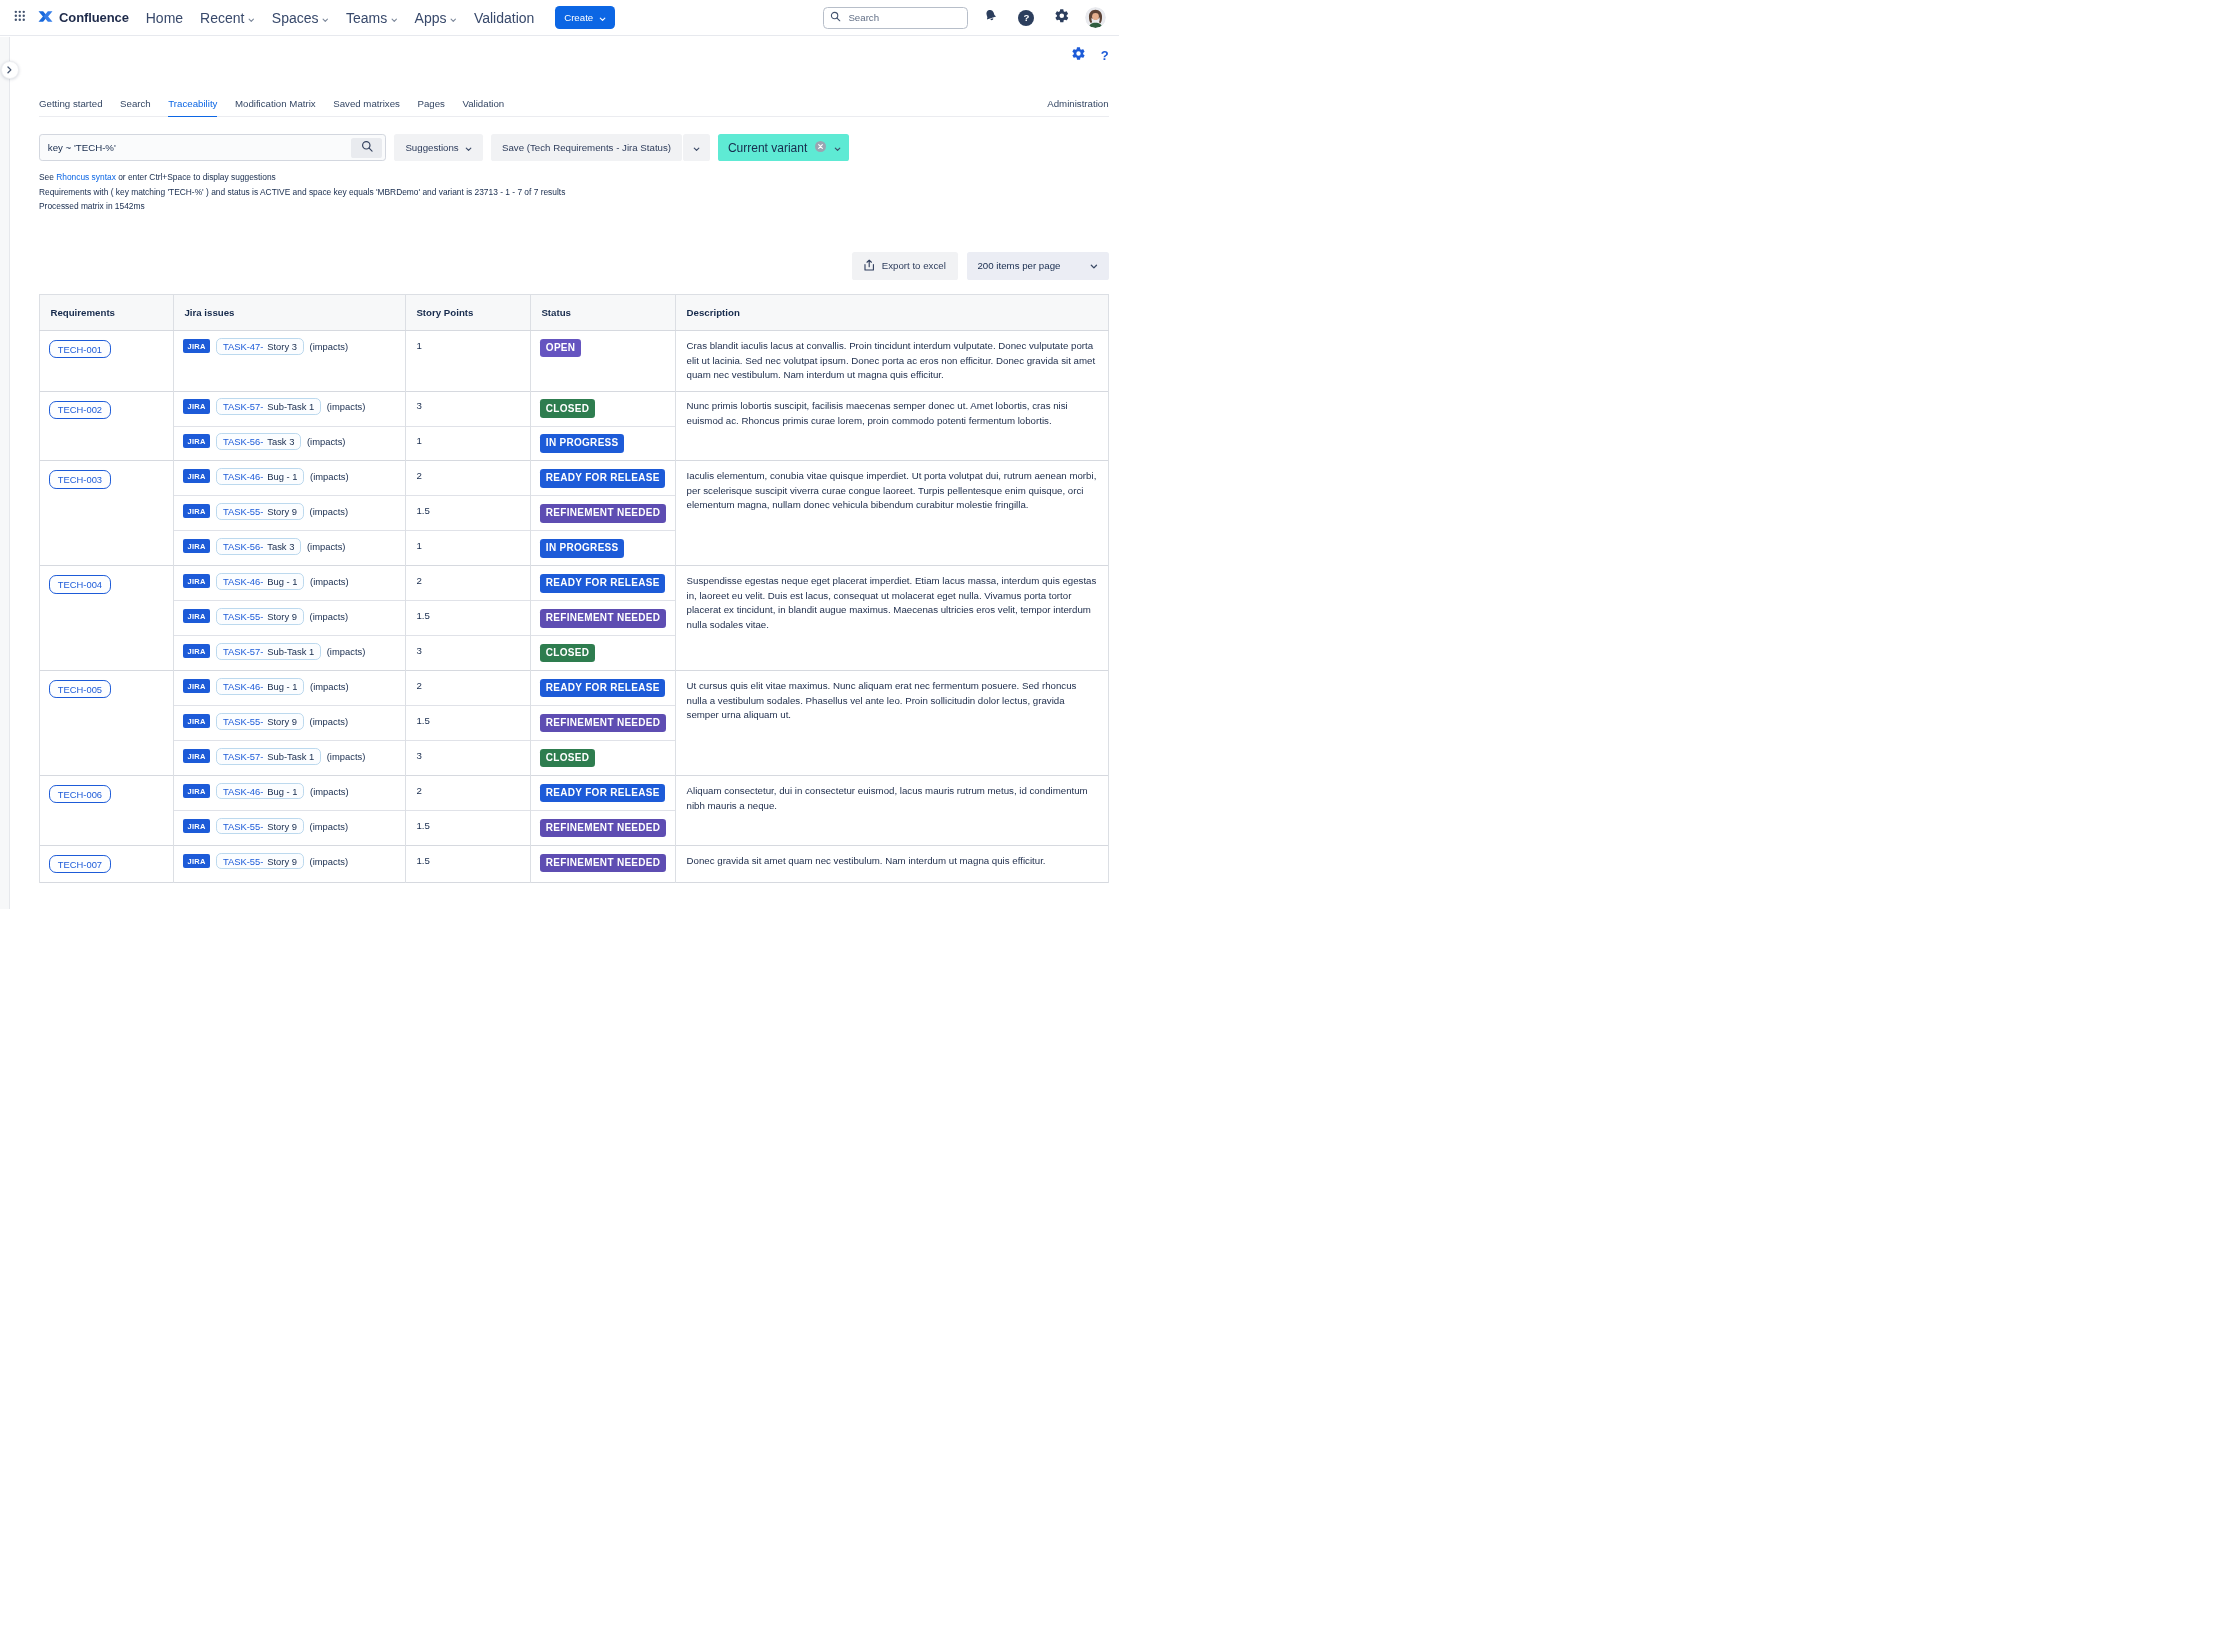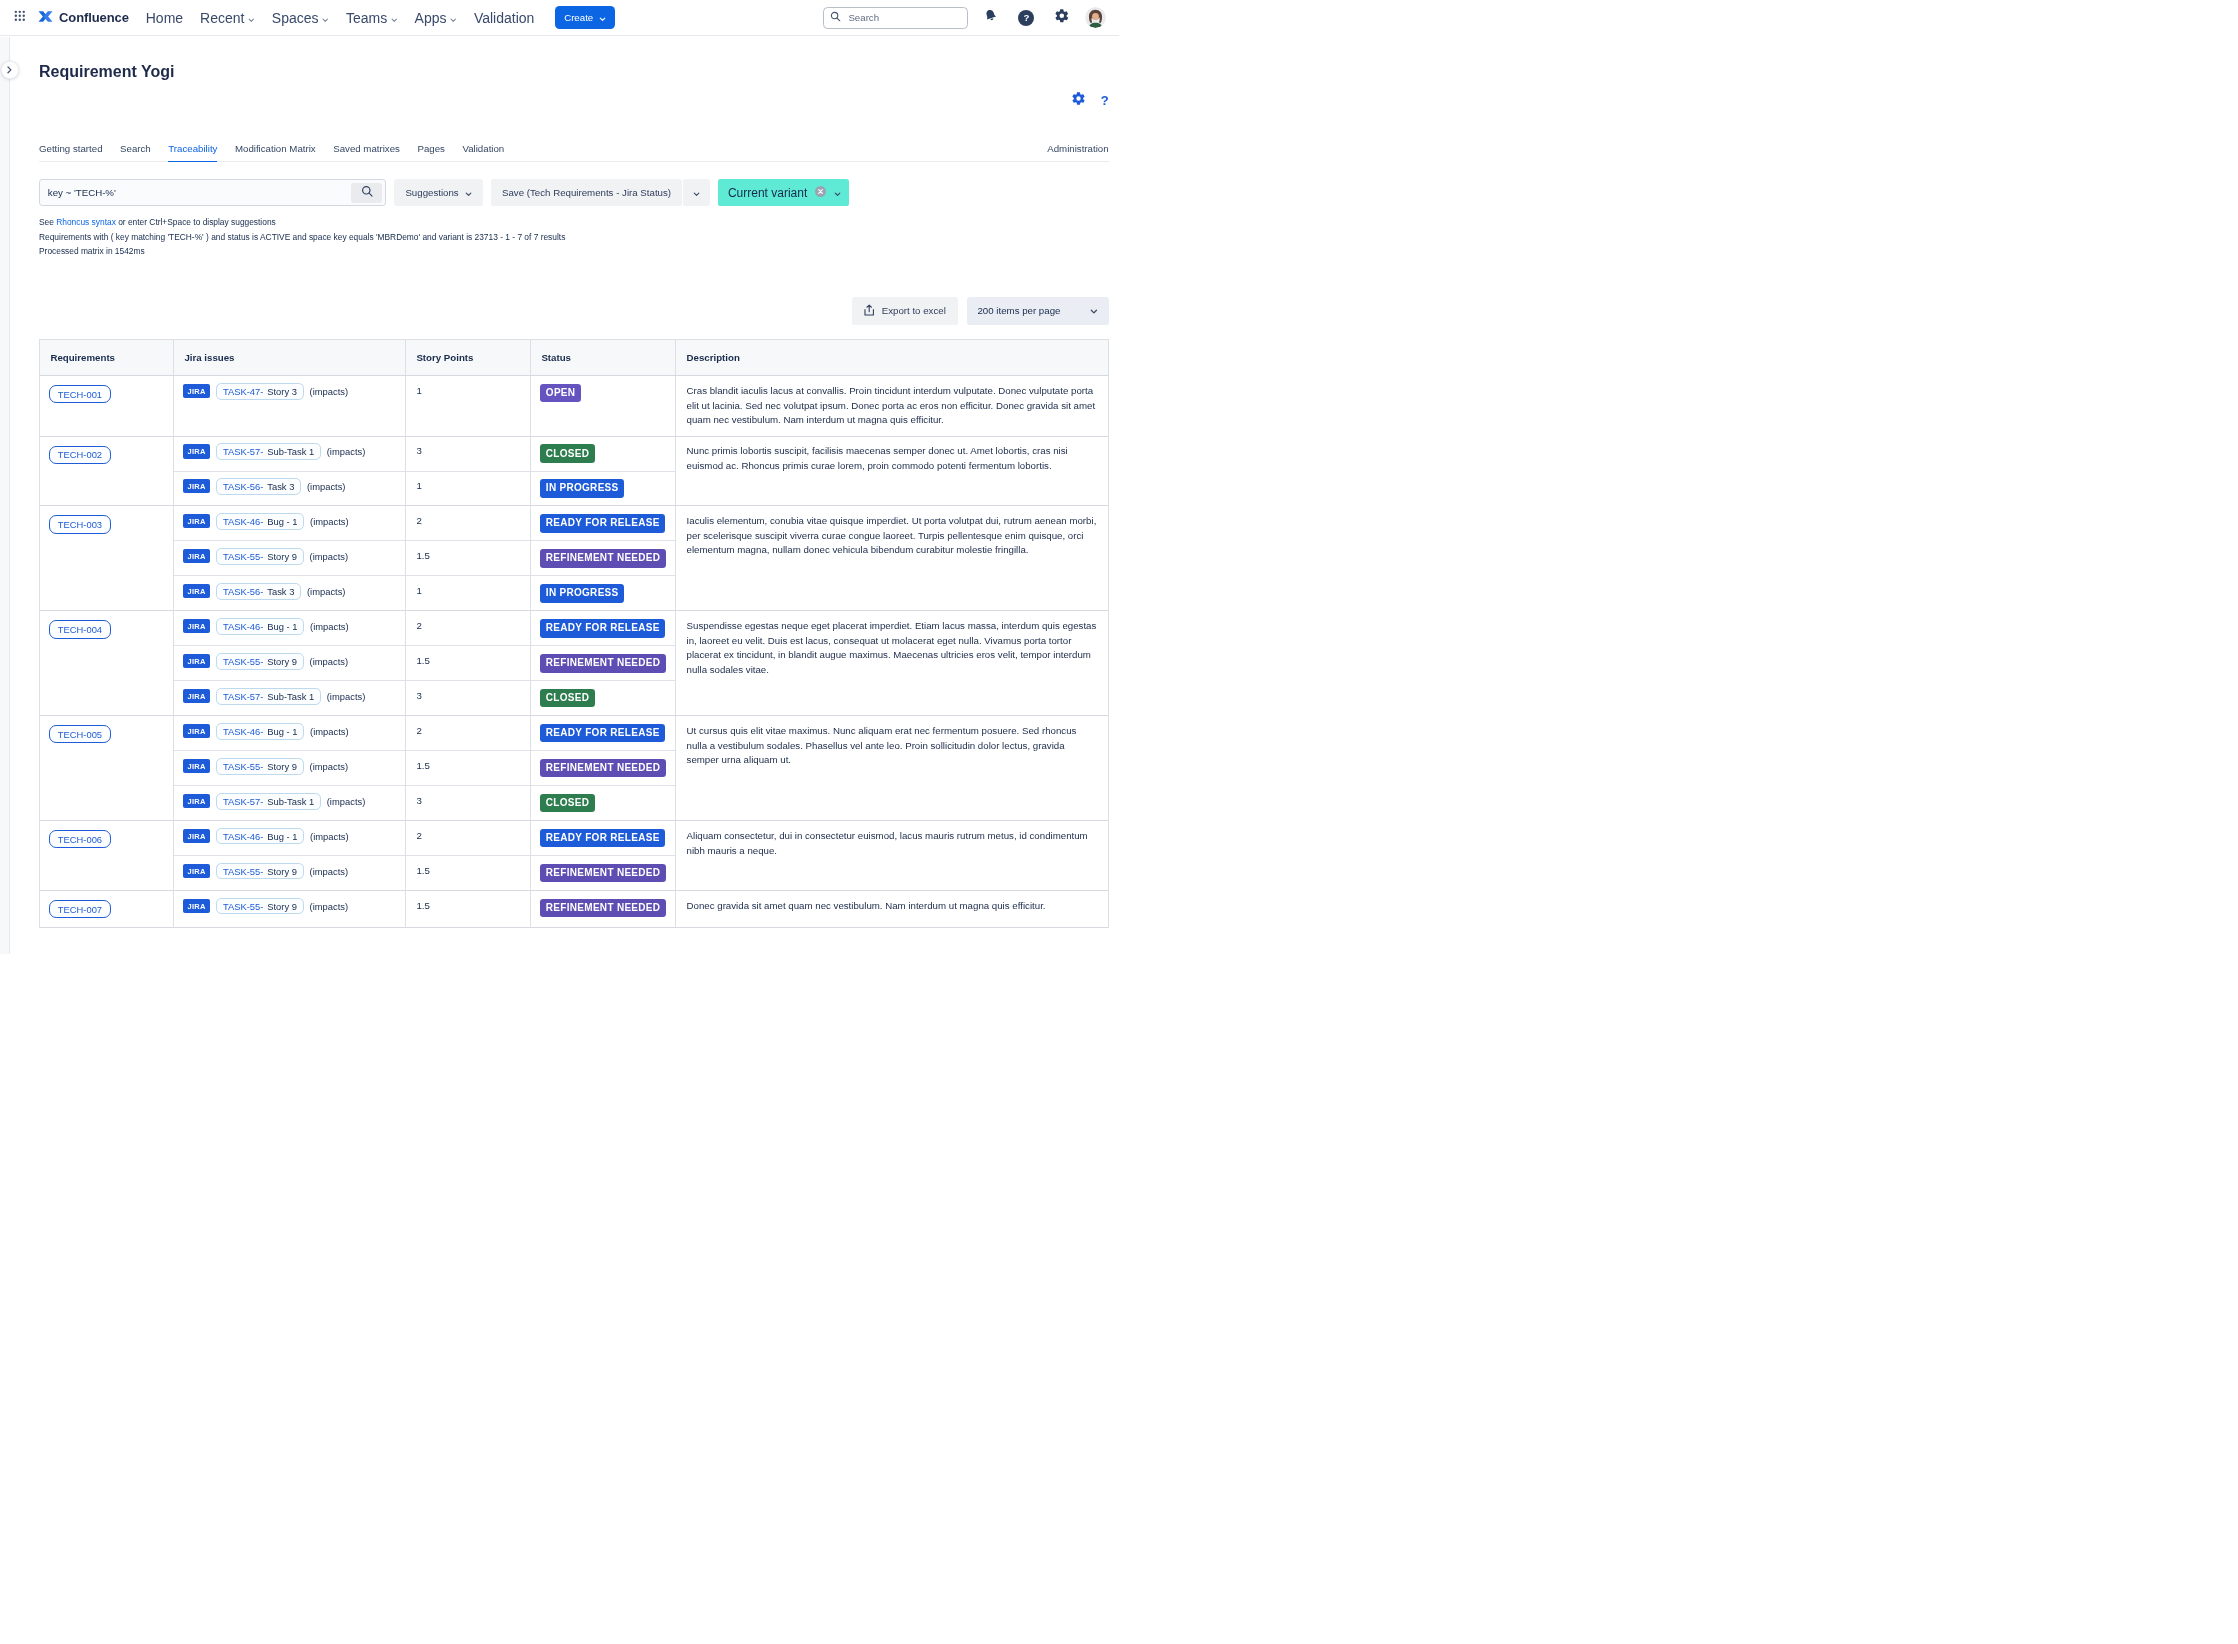--- a/index.html
+++ b/index.html
@@ -273,23 +273,20 @@
 <button class="rail-expand">
   <span>
     <svg width="5.2" height="7.8" viewBox="0 0 8 12">
         <path d="M1.5 1.5 L6 6 L1.5 10.5" stroke="#44546F" stroke-width="2" fill="none" stroke-linecap="round" stroke-linejoin="round"></path>
       </svg>
   </span>
 </button>
 
 <main class="main">
 
-  <div class="title-row">
-    <h1 class="page-title">Requirement Yogi</h1>
-  </div>
 
   <div class="ry-icons">
     <button class="icon-btn" style="padding:0;">
       <span>
         <svg width="15" height="15" viewBox="0 0 24 24">
             <path fill="#1D5BD8" d="M19.4 13c.04-.33.06-.66.06-1s-.02-.67-.06-1l2.1-1.65a.5.5 0 0 0 .12-.64l-2-3.46a.5.5 0 0 0-.61-.22l-2.48 1a7.6 7.6 0 0 0-1.73-1l-.37-2.65A.5.5 0 0 0 13.93 2h-4a.5.5 0 0 0-.5.42l-.37 2.65c-.62.26-1.2.6-1.73 1l-2.48-1a.5.5 0 0 0-.61.22l-2 3.46a.5.5 0 0 0 .12.64L4.56 11c-.04.33-.06.66-.06 1s.02.67.06 1l-2.1 1.65a.5.5 0 0 0-.12.64l2 3.46c.13.22.4.31.61.22l2.48-1c.53.4 1.11.74 1.73 1l.37 2.65c.04.24.25.42.5.42h4c.25 0 .46-.18.5-.42l.37-2.65c.62-.26 1.2-.6 1.73-1l2.48 1c.22.09.48 0 .61-.22l2-3.46a.5.5 0 0 0-.12-.64L19.4 13zM12 15.5a3.5 3.5 0 1 1 0-7 3.5 3.5 0 0 1 0 7z"></path>
           </svg>
       </span>
     </button>
     <button class="icon-btn" style="padding:0;color:#1D5BD8;font-size:13px;font-weight:700;font-family:inherit;">?</button>

